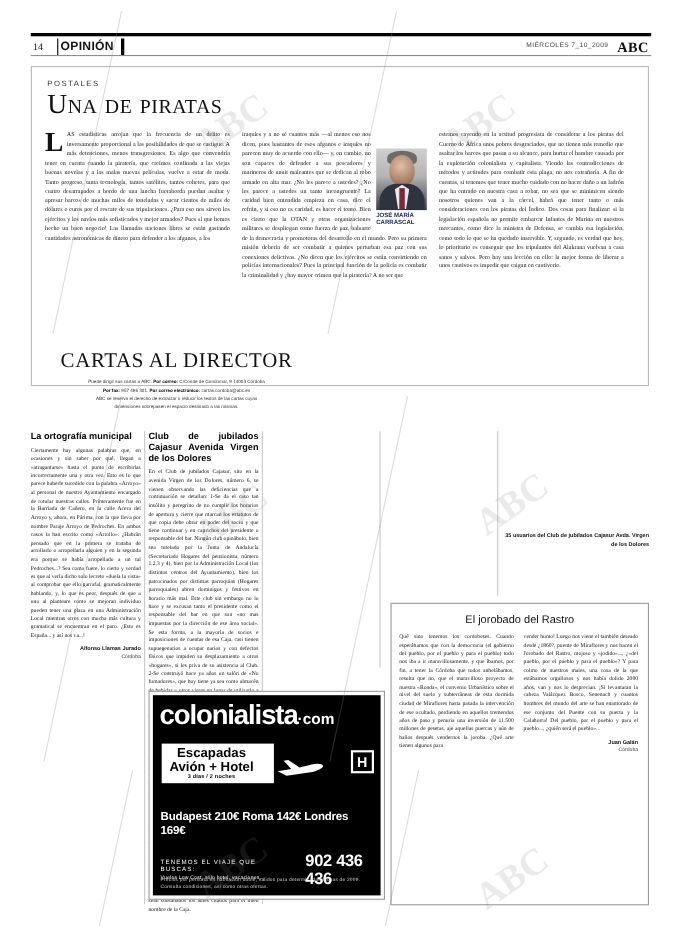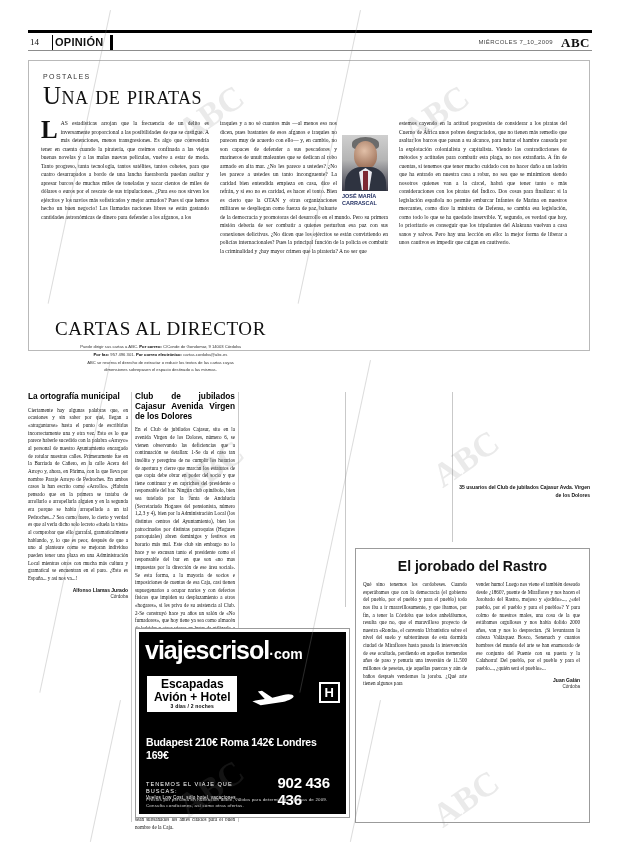--- a/index.html
+++ b/index.html
@@ -98,21 +98,21 @@
   }
   .ad-inner{background:#000;width:100%;height:100%;position:relative;overflow:hidden;}
   .ad-logo{
     color:#fff;font-family:"Liberation Sans",sans-serif;font-weight:bold;
     font-size:25px;letter-spacing:-1px;padding:6px 0 0 6px;line-height:1;
   }
   .ad-logo .dotcom{font-size:14px;letter-spacing:0;text-align:center;}
   .ad-badge{
     position:absolute;left:8px;top:44px;background:#fff;color:#000;
     font-family:"Liberation Sans",sans-serif;font-weight:bold;
-    padding:2px 6px 3px 7px;text-align:center;line-height:1.05;
+    padding:2px 18px 3px 7px;text-align:center;line-height:1.05;
   }
   .ad-badge .b1{font-size:12px;}
   .ad-badge .b2{font-size:12px;}
   .ad-badge .b3{font-size:5px;letter-spacing:.2px;margin-top:1px;}
   .plane{
     position:absolute;left:112px;top:56px;width:44px;height:18px;color:#fff;
   }
   .hotel-box{
     position:absolute;right:6px;top:50px;border:2px solid #fff;color:#fff;
     font-family:"Liberation Sans",sans-serif;font-weight:bold;font-size:13px;
@@ -133,21 +133,21 @@
     position:absolute;left:7px;right:5px;bottom:4px;color:#d8d8d8;
     font-family:"Liberation Sans",sans-serif;font-size:4.4px;line-height:1.5;letter-spacing:.2px;
   }
 
   
   .jorobado{
     position:absolute;left:355px;top:548px;width:235px;height:275px;
     border:1px solid #9b9b9b;box-sizing:border-box;padding:6px 7px;background:#fff;
   }
   .jorobado h3{
-    font-family:"Liberation Sans",sans-serif;font-weight:bold;font-size:14px;
+    font-family:"Liberation Sans",sans-serif;font-weight:normal;font-size:10px;
     text-align:center;margin:3px 0 7px 0;
   }
   .jorobado .jcols{display:flex;gap:9px;font-size:5.1px;line-height:1.5;text-align:justify;}
   .jorobado .jcol{width:104px;}
   .jorobado p{margin:0;}
 
   
   .wm{position:absolute;color:rgba(125,125,125,.16);font-family:"Liberation Serif",serif;
       font-weight:bold;font-size:34px;pointer-events:none;user-select:none;}
   .slash{position:absolute;background:rgba(140,140,140,.3);width:1px;transform-origin:top left;pointer-events:none;}
@@ -247,21 +247,21 @@
         <p>vender humo! Luego nos viene el también deseado desde ¿1860?, puente de Miraflores y nos hacen el Jorobado del Rastro, mojoso y «jodido»..., ¿«del pueblo, por el pueblo y para el pueblo»? Y para colmo de nuestros males, una cosa de la que estábamos orgullosos y nos había dolido 2000 años, van y nos lo desprecian. ¡Si levantaran la cabeza Valázquez Bosco, Senenach y cuantos hombres del mundo del arte se han enamorado de ese conjunto del Puente con su puerta y la Calahorra! Del pueblo, por el pueblo y para el pueblo..., ¿quién será el pueblo»...</p>
         <div class="lt-sign">Juan Galán</div>
         <div class="lt-city">Córdoba</div>
       </div>
     </div>
   </div>
 
   <div class="ad">
     <div class="ad-inner">
       <div class="ad-logo">
-        <span>viajescrisol</span><span class="dotcom">·com</span>
+        <span>colonialista</span><span class="dotcom">·com</span>
       </div>
 
       <div class="ad-badge">
         <div class="b1">Escapadas</div>
         <div class="b2">Avión + Hotel</div>
         <div class="b3">3 días / 2 noches</div>
       </div>
 
       <div class="plane">
         <svg viewBox="0 0 64 26" width="44" height="18" aria-hidden="true">

